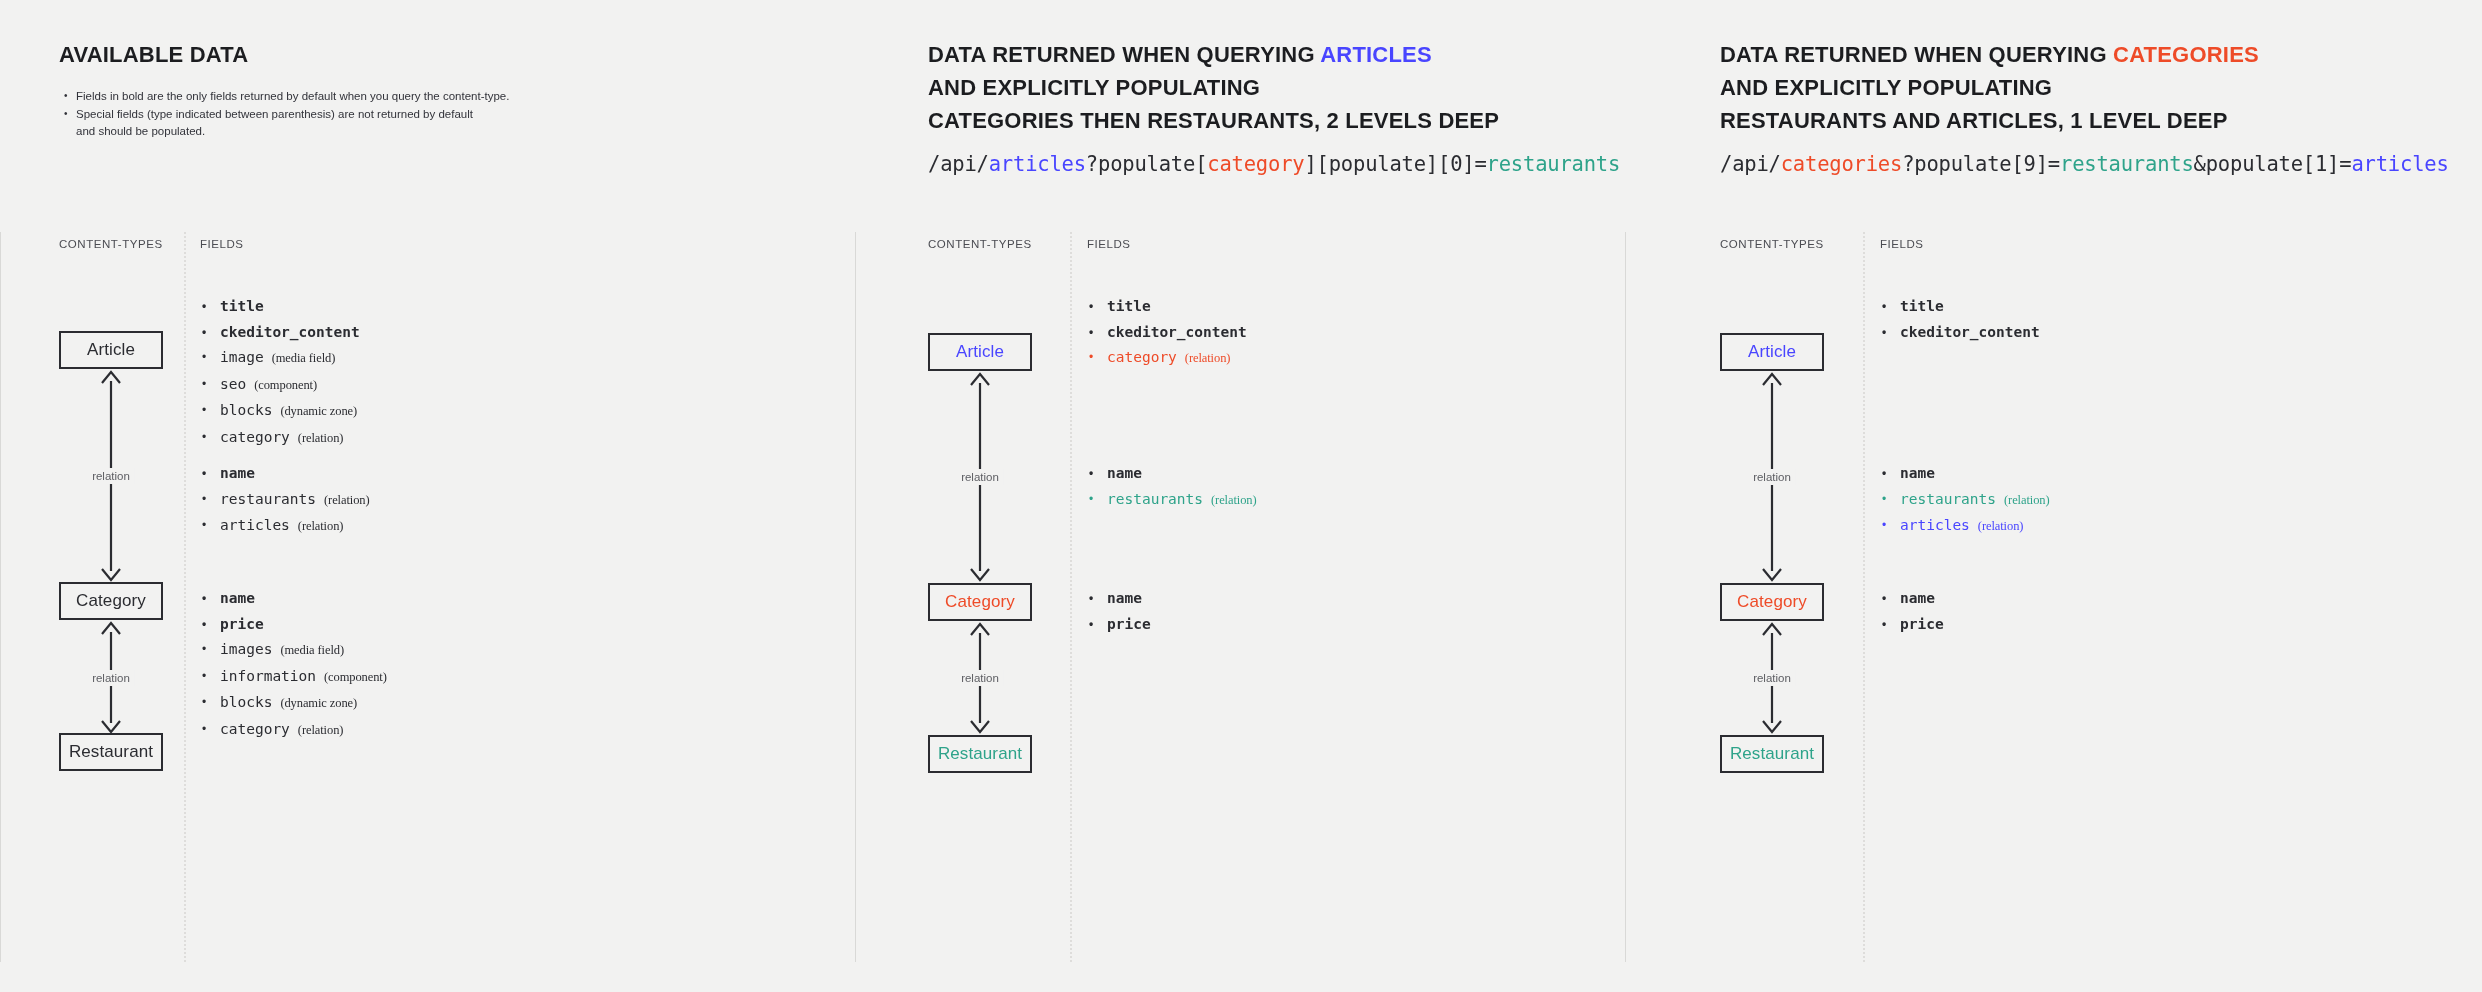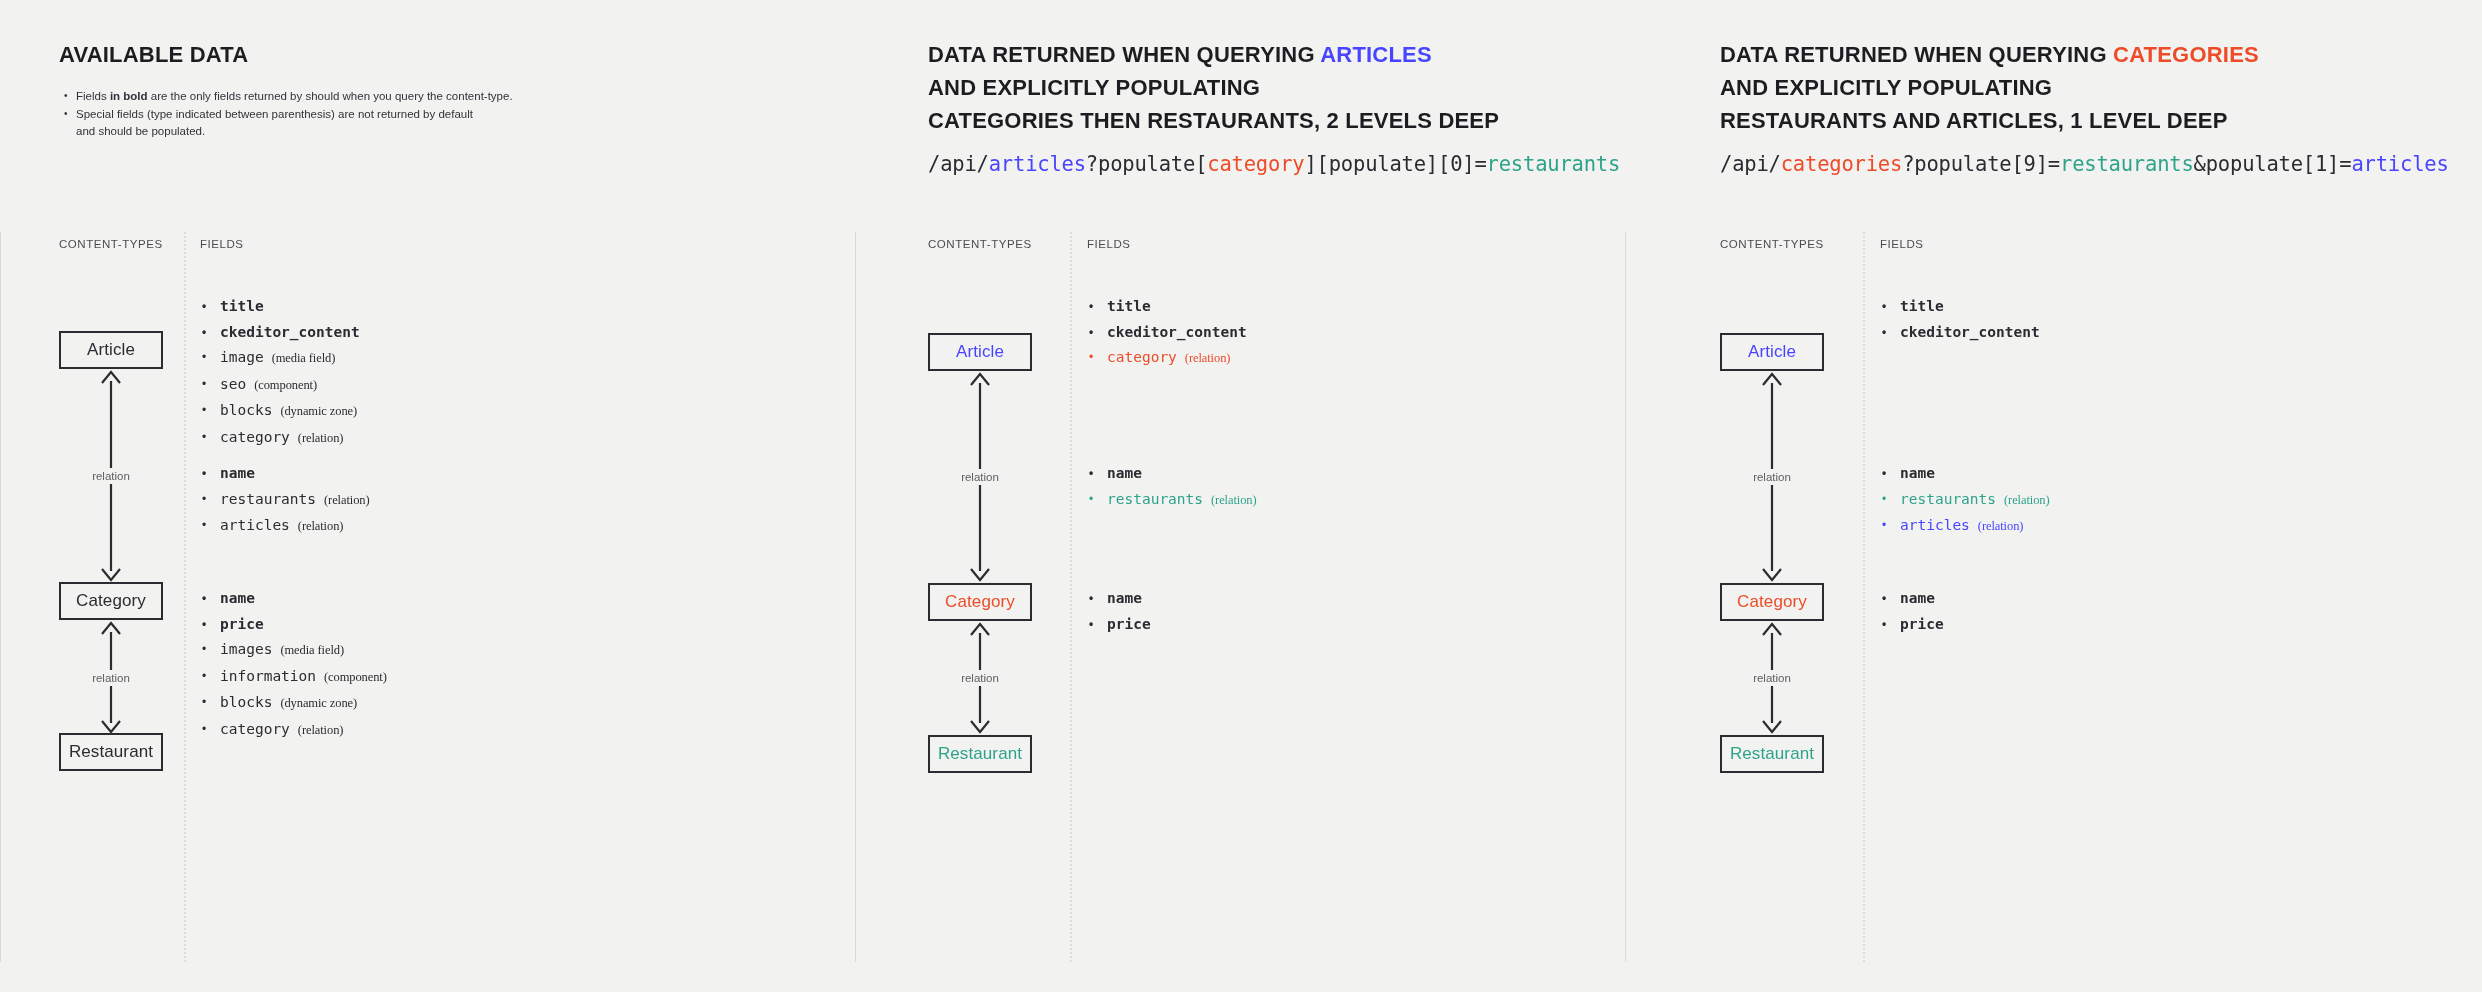--- a/index.html
+++ b/index.html
@@ -45,21 +45,21 @@
     position: absolute; left: 62px; top: 88px;
     width: 560px;
     font-size: 11.5px; line-height: 17.5px; color: #32333a;
   }
   .notes .note { position: relative; padding-left: 14px; }
   .notes .note::before {
     content: "\2022";
     position: absolute; left: 2px; top: -1px;
     color: #32333a; font-size: 10px;
   }
-  .notes b { font-weight: 700; }
+  .notes b { font-weight: 400; }
 
   
   .api-url {
     position: absolute;
     font-family: "DejaVu Sans Mono", monospace;
     font-size: 20.5px;
     letter-spacing: -0.2px;
     color: #2b2c31;
     white-space: nowrap;
   }
@@ -194,21 +194,21 @@
 <div class="page">
 
   <section class="col" id="col-0">
     <div class="col-sep"></div>
 
     <h1 class="heading">
       <span>AVAILABLE DATA</span>
     </h1>
 
     <div class="notes">
-      <div class="note"><span>Fields </span><b>in bold</b><span> are the only fields returned by should when you query the content-type.</span></div>
+      <div class="note"><span>Fields </span><b>in bold</b><span> are the only fields returned by default when you query the content-type.</span></div>
       <div class="note"><span>Special fields (type indicated between parenthesis) are not returned by default</span></div>
       <div style="padding-left:14px;"><span>and should be populated.</span></div>
     </div>
 
     <div class="sub-head ct">CONTENT-TYPES</div>
     <div class="sub-head fl">FIELDS</div>
     <div class="dot-sep"></div>
 
     <div class="ebox r0">Article</div>
     <div class="ebox r1">Category</div>

